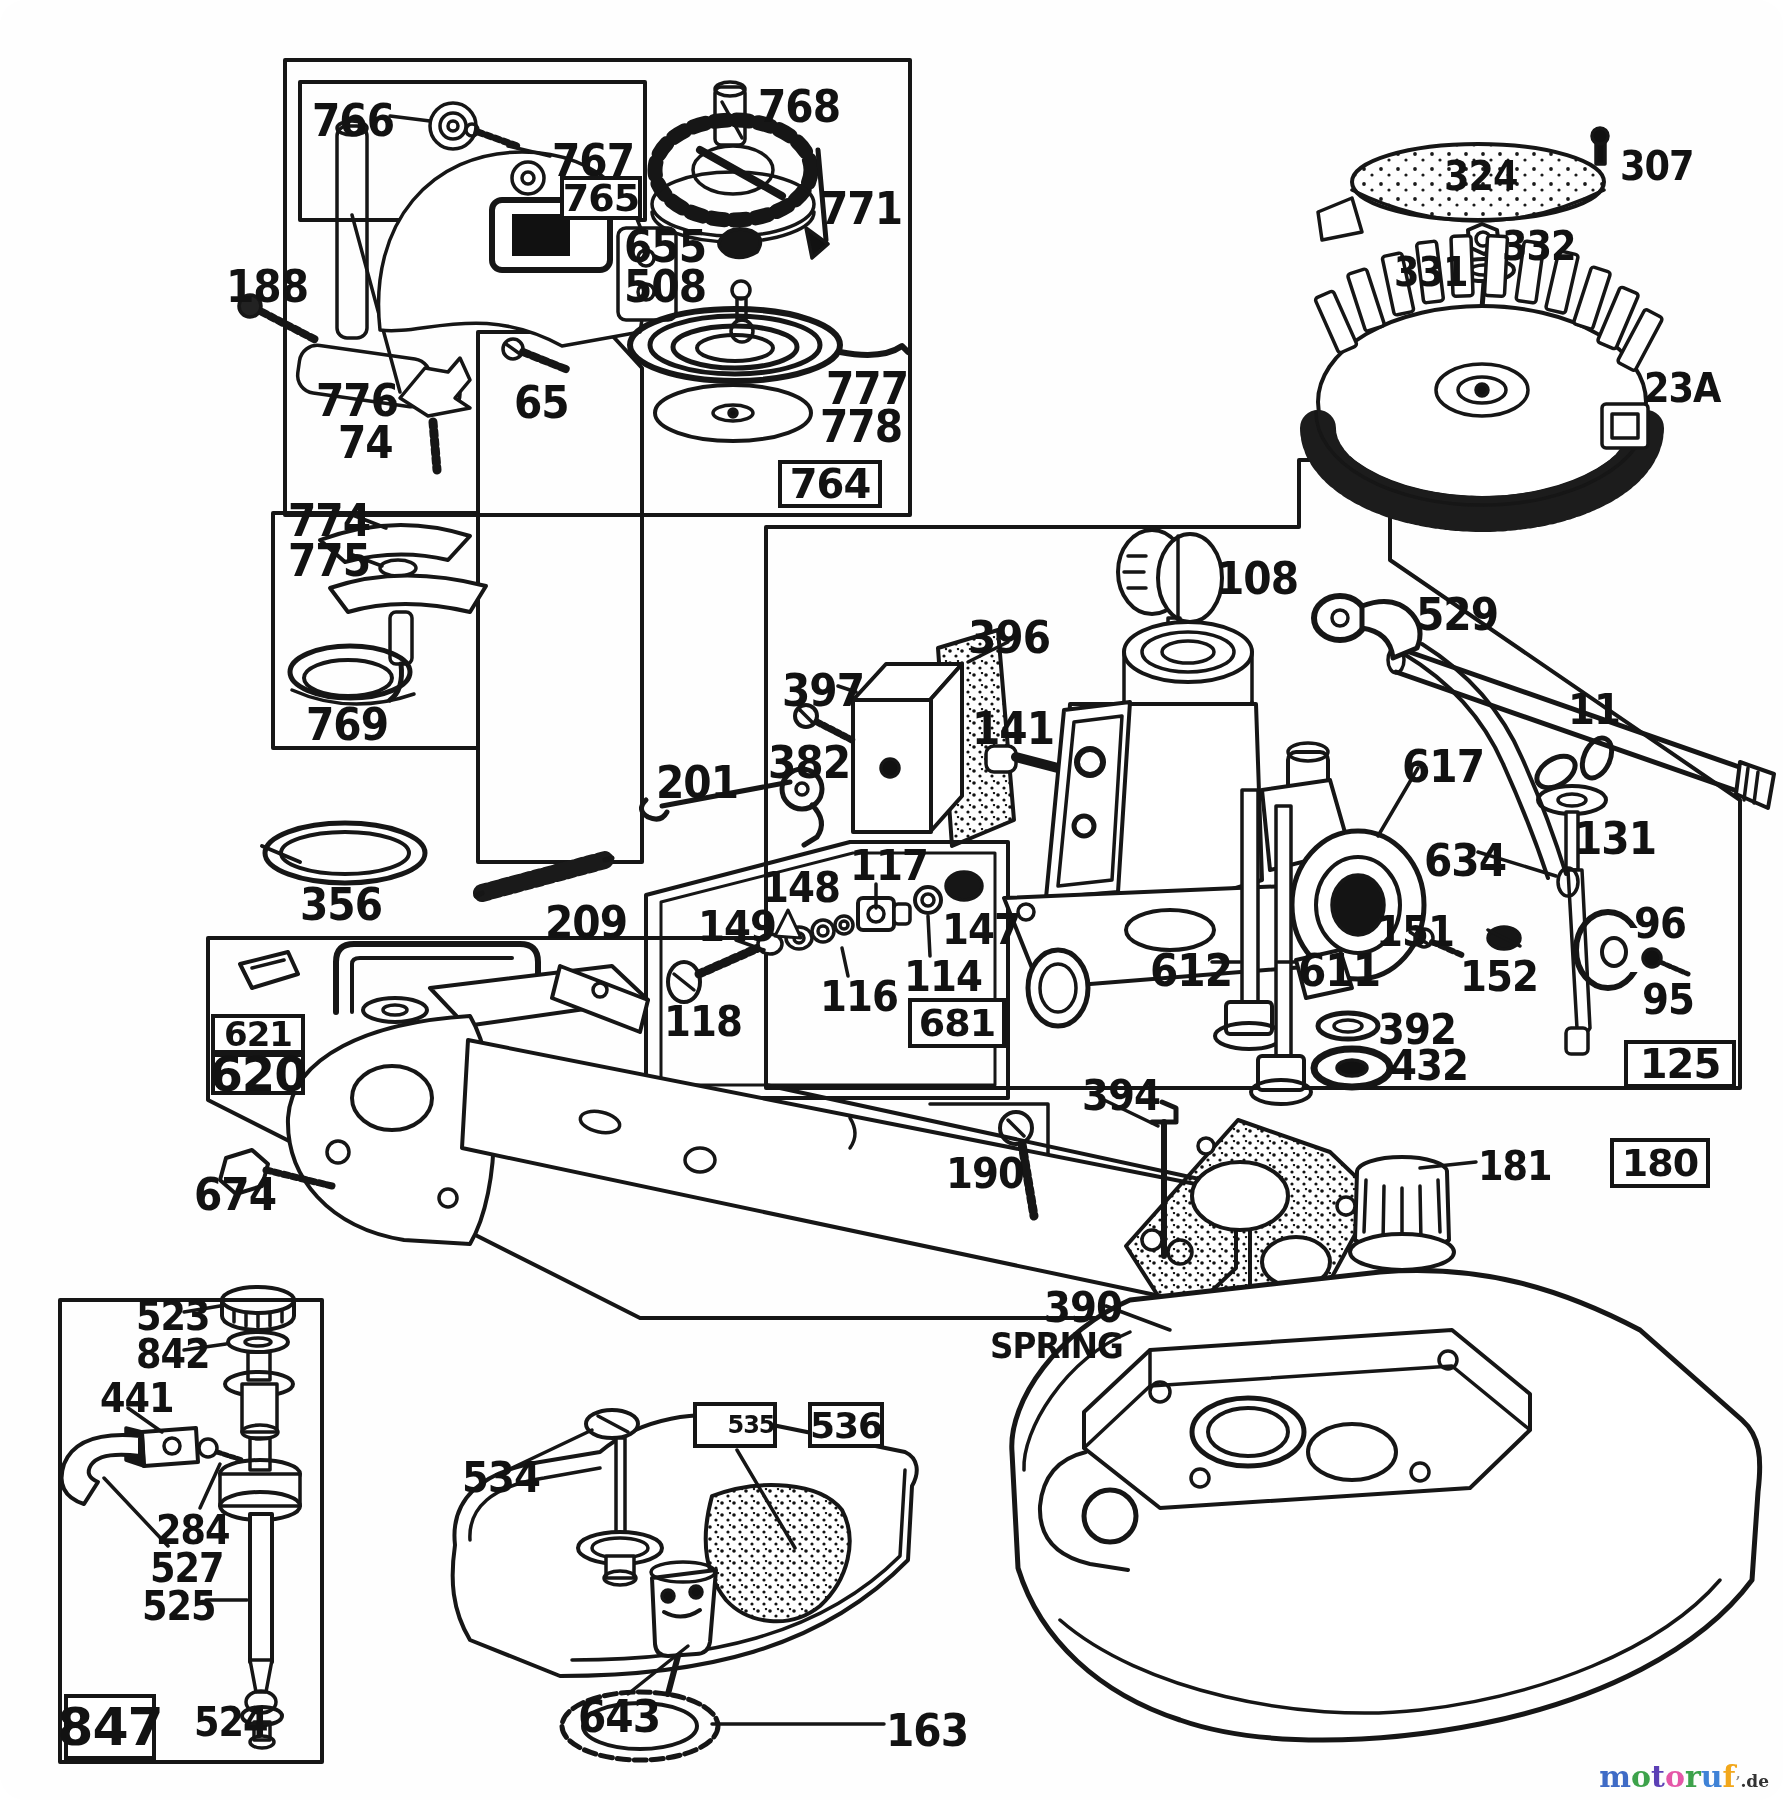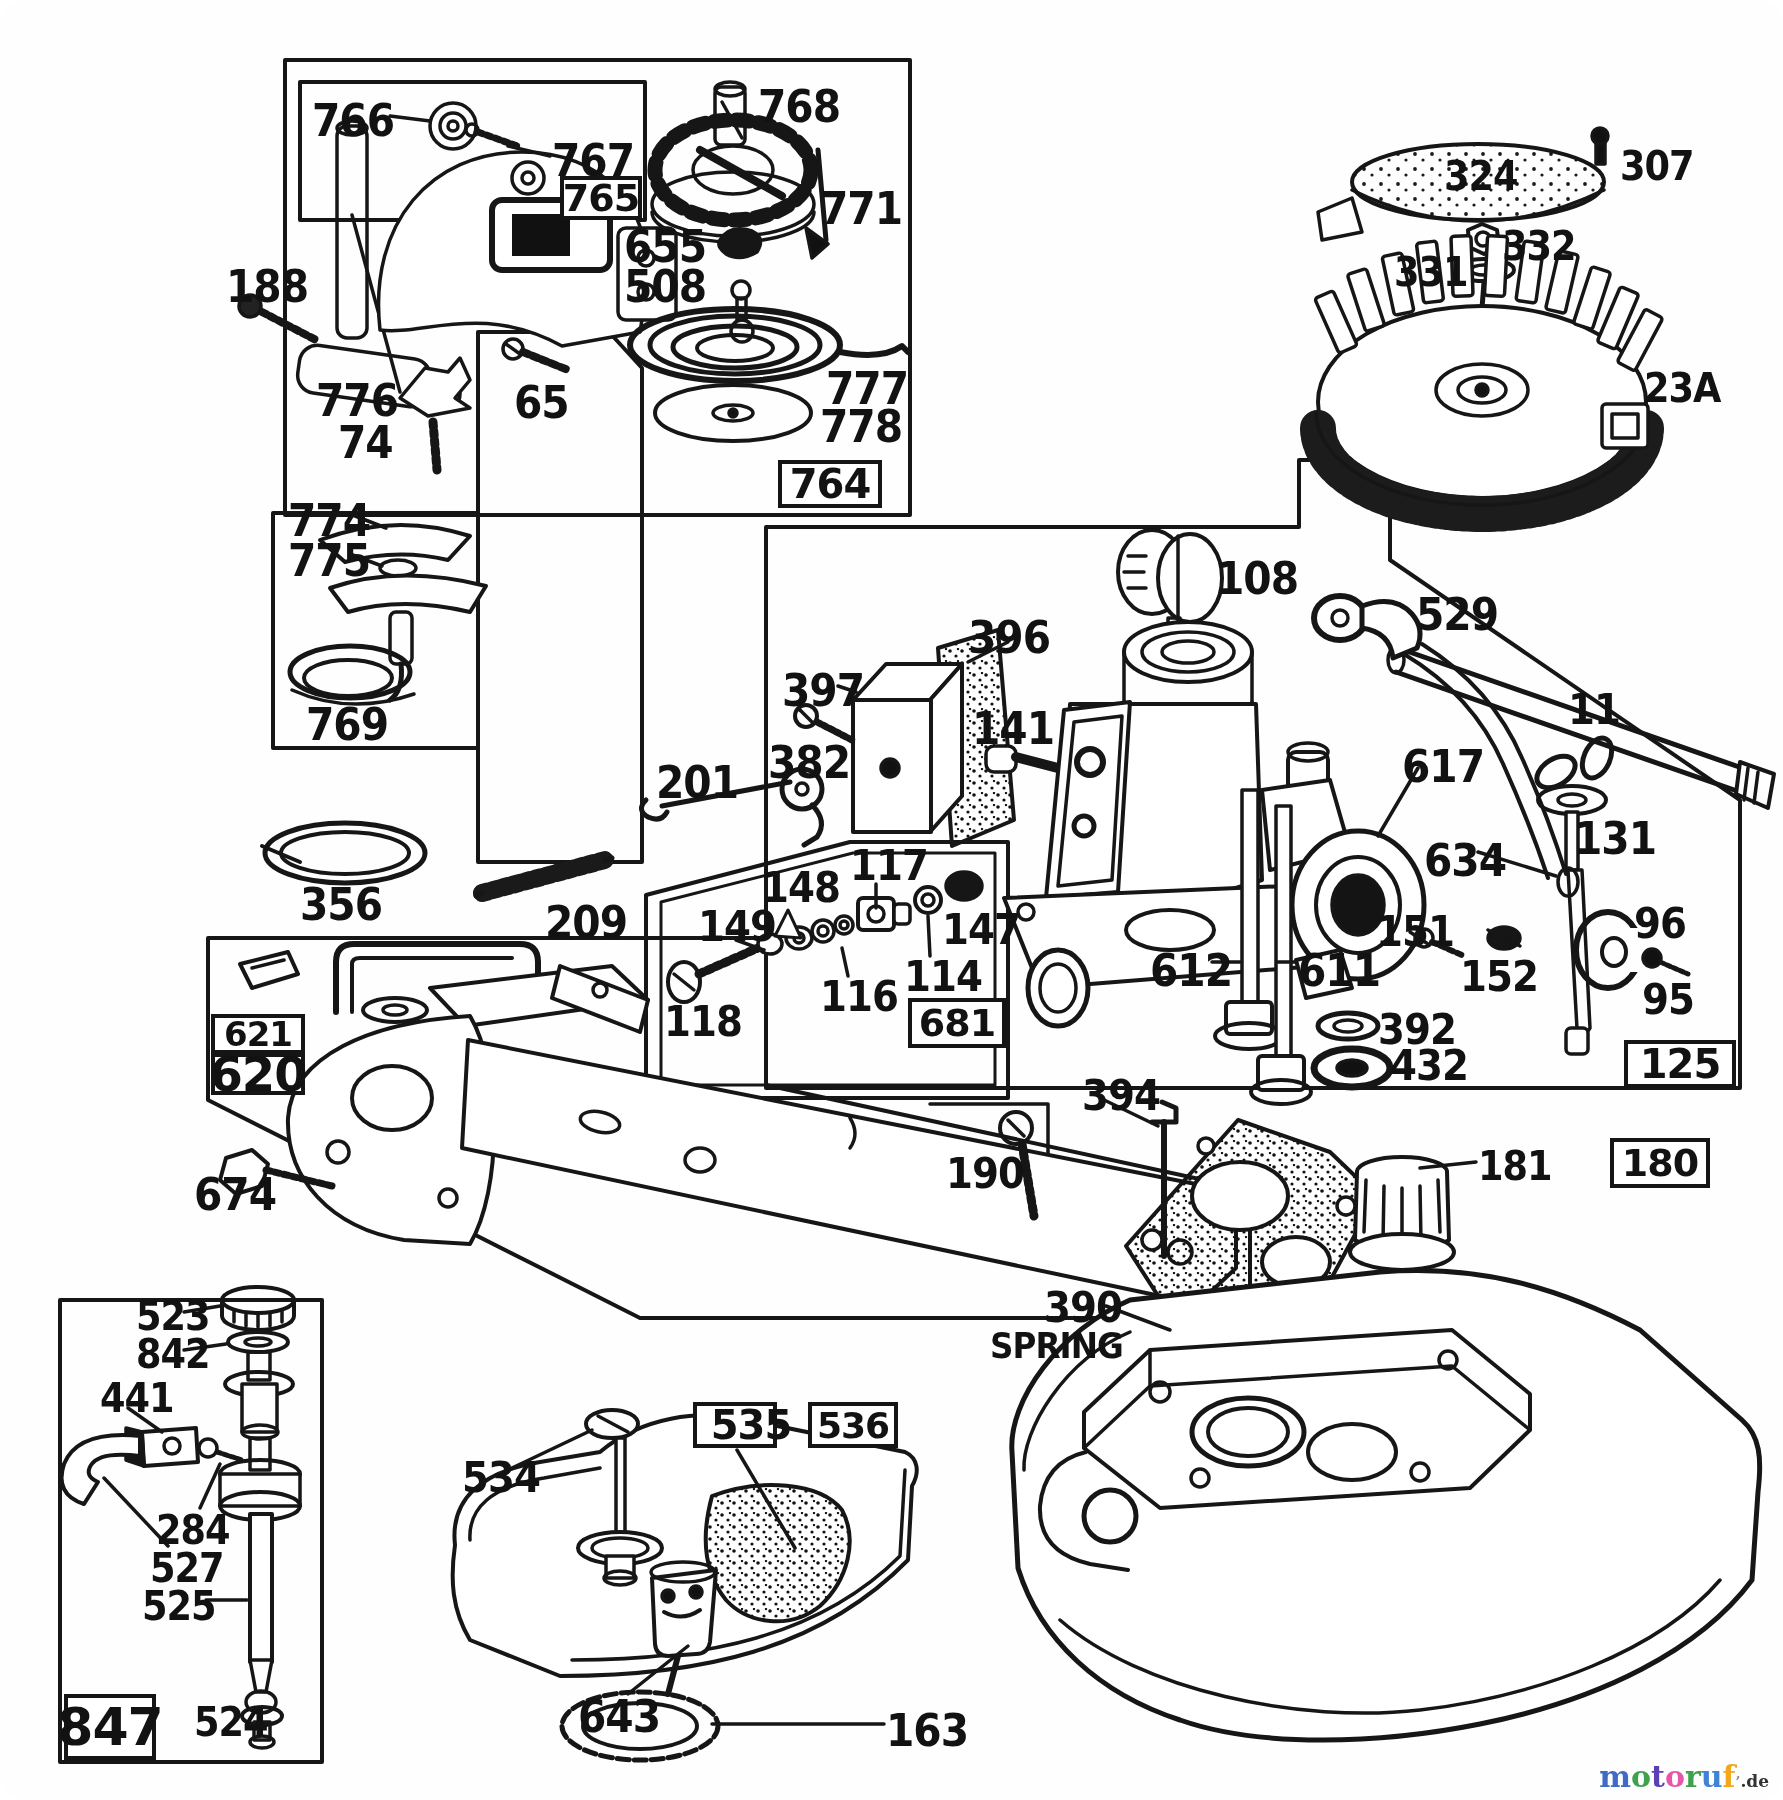--- a/index.html
+++ b/index.html
@@ -529,21 +529,21 @@
       <div class="plabel" style="left: 462px; top: 1456px; font-size: 38px;">534</div>
       <div class="plabel" style="left: 578px; top: 1694px; font-size: 40px;">643</div>
       <div class="plabel" style="left: 886px; top: 1708px; font-size: 40px;">163</div>
       <div class="plate" style="left: 560px; top: 176px; width: 82px; height: 44px; font-size: 38px;">765</div>
       <div class="plate" style="left: 778px; top: 460px; width: 104px; height: 48px; font-size: 40px;">764</div>
       <div class="plate" style="left: 908px; top: 998px; width: 98px; height: 50px; font-size: 38px;">681</div>
       <div class="plate" style="left: 1624px; top: 1040px; width: 112px; height: 48px; font-size: 40px;">125</div>
       <div class="plate" style="left: 211px; top: 1014px; width: 94px; height: 40px; font-size: 34px;">621</div>
       <div class="plate" style="left: 211px; top: 1053px; width: 94px; height: 42px; font-size: 48px;">620</div>
       <div class="plate" style="left: 64px; top: 1694px; width: 92px; height: 66px; font-size: 52px;">847</div>
-      <div class="plate" style="left: 693px; top: 1402px; width: 84px; height: 46px; font-size: 40px; padding-left: 32px;">535</div>
-      <div class="plate" style="left: 808px; top: 1402px; width: 90px; height: 46px; font-size: 36px;">536</div>
+      <div class="plate" style="left: 693px; top: 1402px; width: 84px; height: 46px; font-size: 24px; padding-left: 32px;">535</div>
+      <div class="plate" style="left: 808px; top: 1402px; width: 76px; height: 46px; font-size: 36px;">536</div>
       <div class="plate" style="left: 1610px; top: 1138px; width: 100px; height: 50px; font-size: 38px;">180</div>
     </div>
 
 <div id="brand">
   <span id="brand-letters"><span style="color: rgb(63, 107, 198);">m</span><span style="color: rgb(61, 162, 75);">o</span><span style="color: rgb(91, 63, 181);">t</span><span style="color: rgb(229, 87, 168);">o</span><span style="color: rgb(61, 162, 75);">r</span><span style="color: rgb(63, 130, 214);">u</span><span style="color: rgb(242, 167, 27);">f</span></span><span class="apo">’</span><span class="suf">.de</span>
 </div>
 </div>
 
 </body></html>

